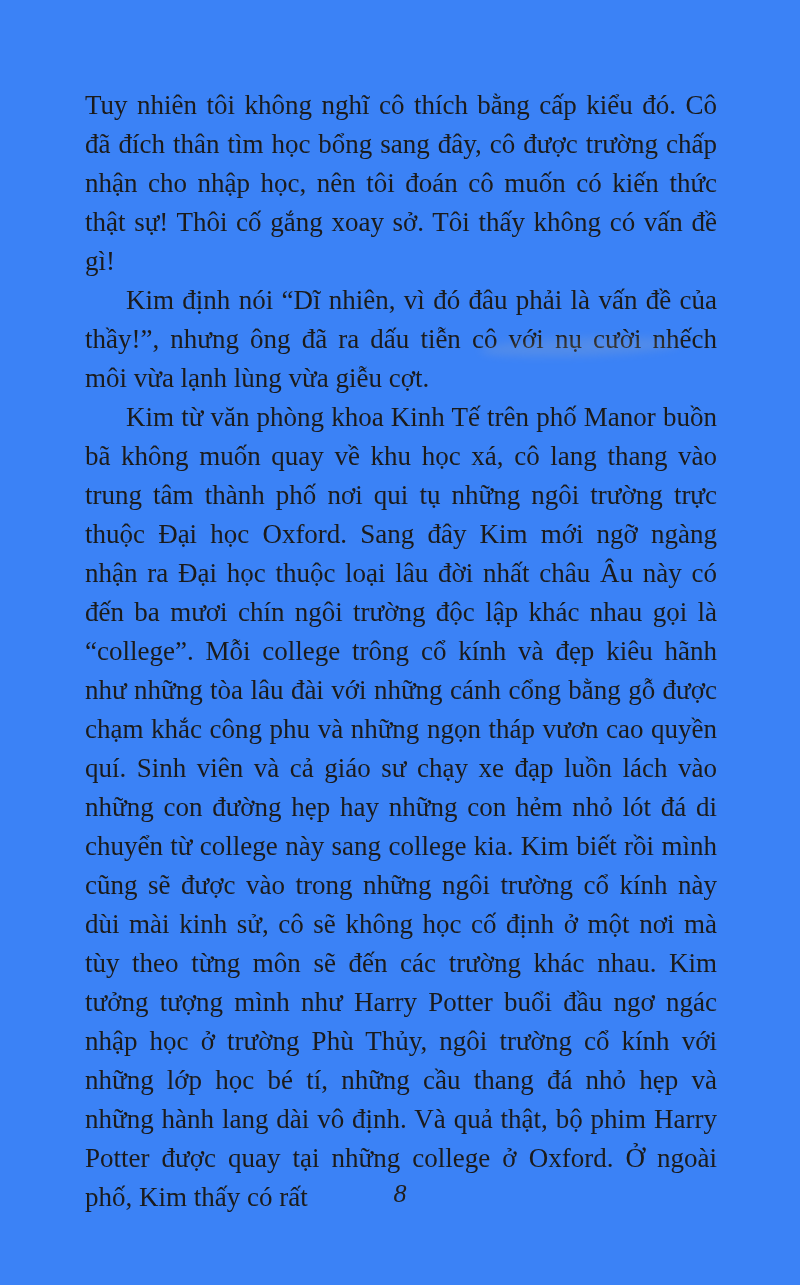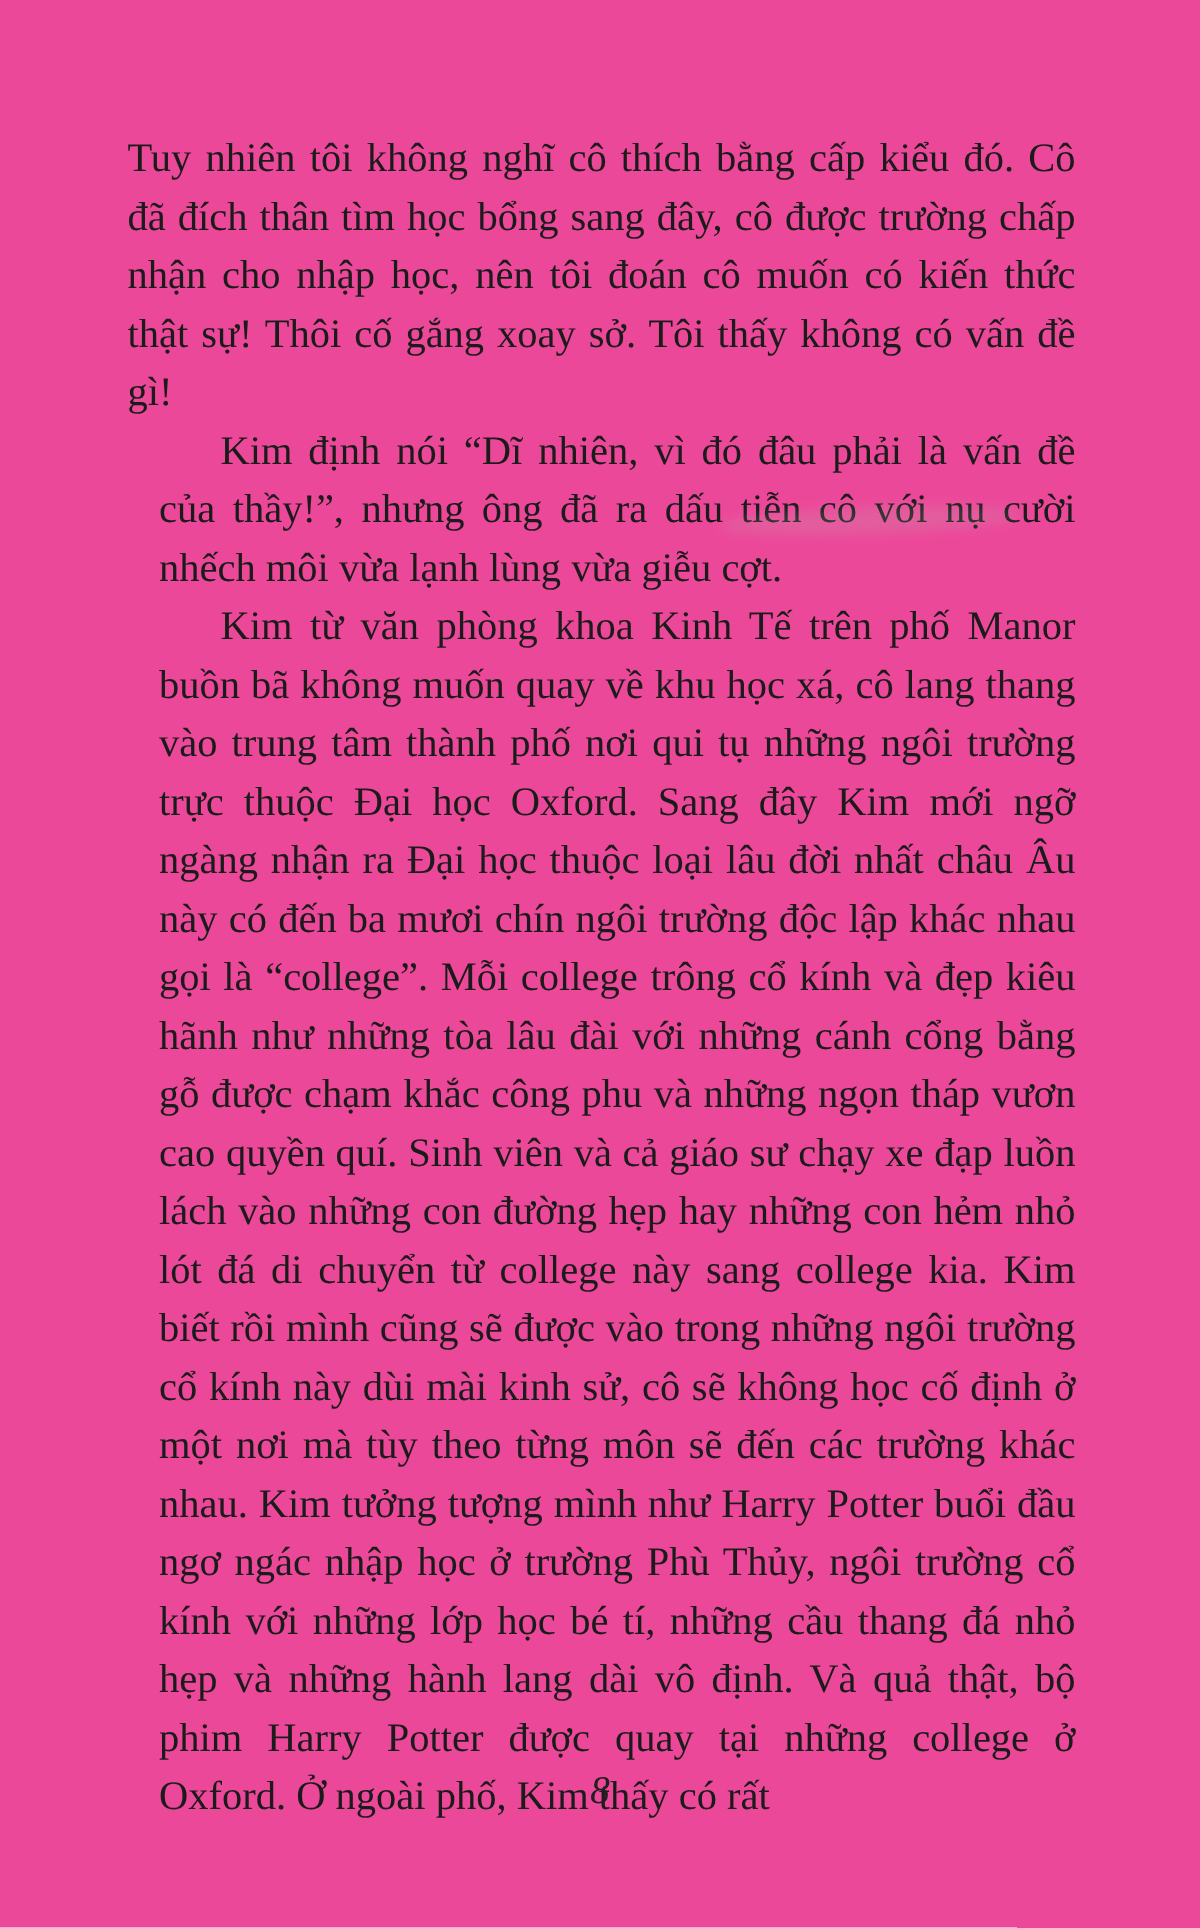--- a/index.html
+++ b/index.html
@@ -4,42 +4,41 @@
 <style>
   html, body {
     margin: 0;
     padding: 0;
     background: #fdfdfb;
   }
   .book-page {
     position: relative;
     width: 800px;
     height: 1285px;
-    background: #ec4899;
+    background: #3b82f6;
     overflow: hidden;
     font-family: "Liberation Serif", serif;
     color: #1b1b1b;
   }
   .text-block {
     position: absolute;
     left: 85px;
     top: 86px;
     width: 632px;
     font-size: 27px;
     line-height: 39px;
     text-align: justify;
     text-justify: inter-word;
   }
   .para {
     margin: 0;
     padding: 0;
   }
   .para.indent {
     text-indent: 41px;
-    margin-left: 21px;
   }
   
   .scan-smudge {
     position: absolute;
     left: 480px;
     top: 338px;
     width: 200px;
     height: 18px;
     background: #b9b9b6;
     opacity: 0.18;

